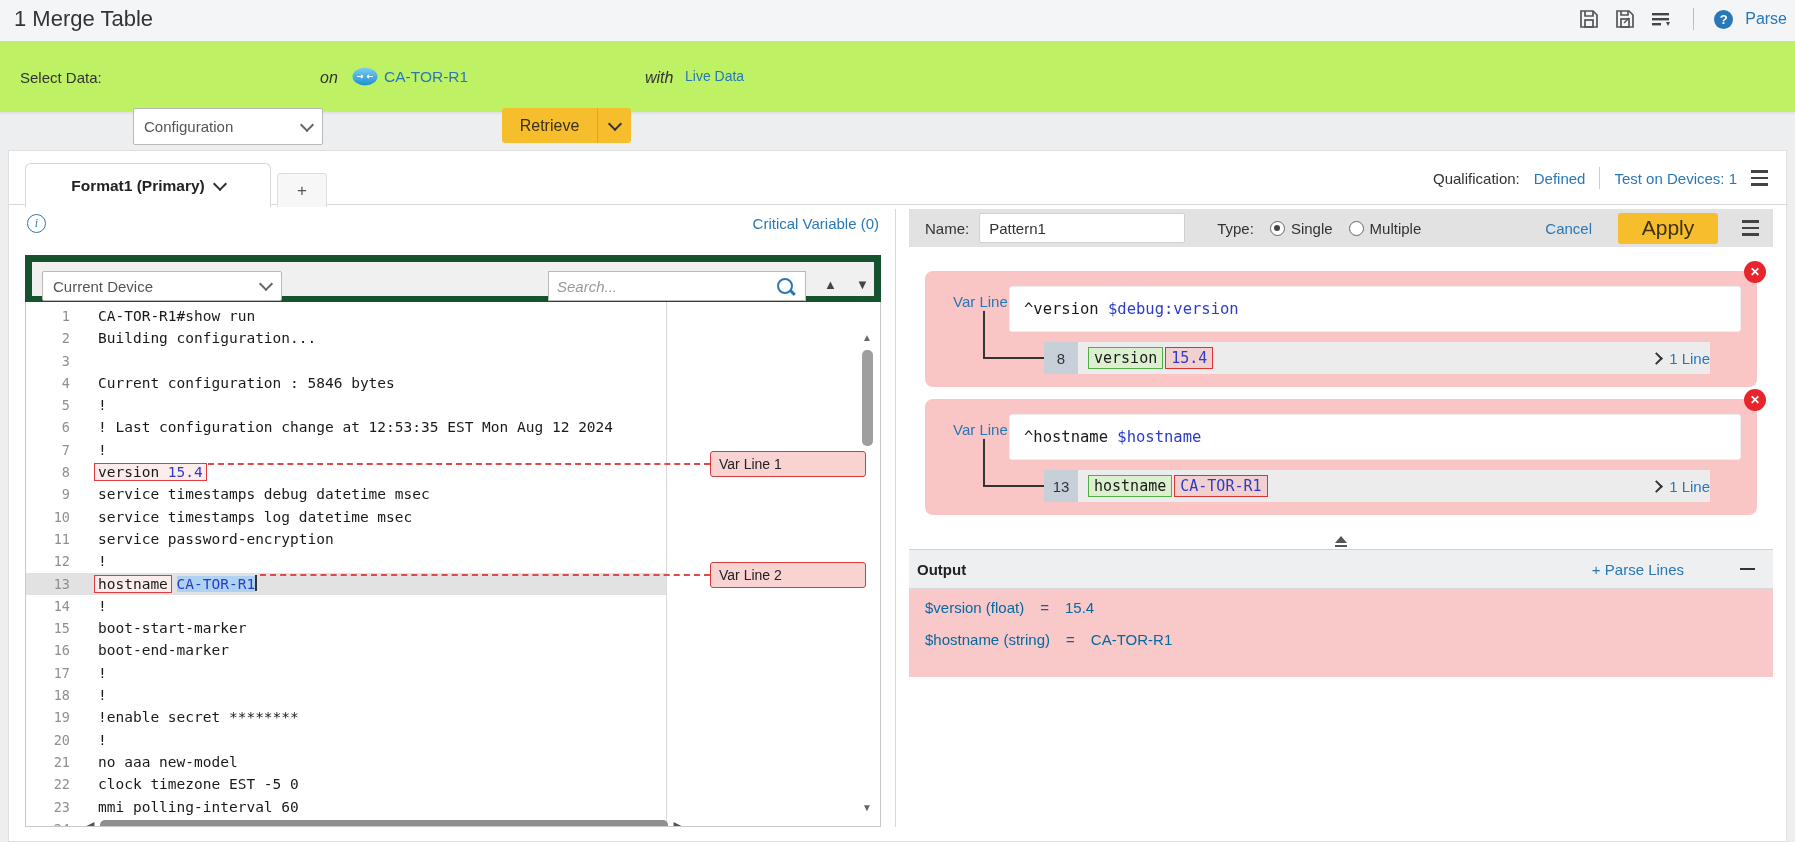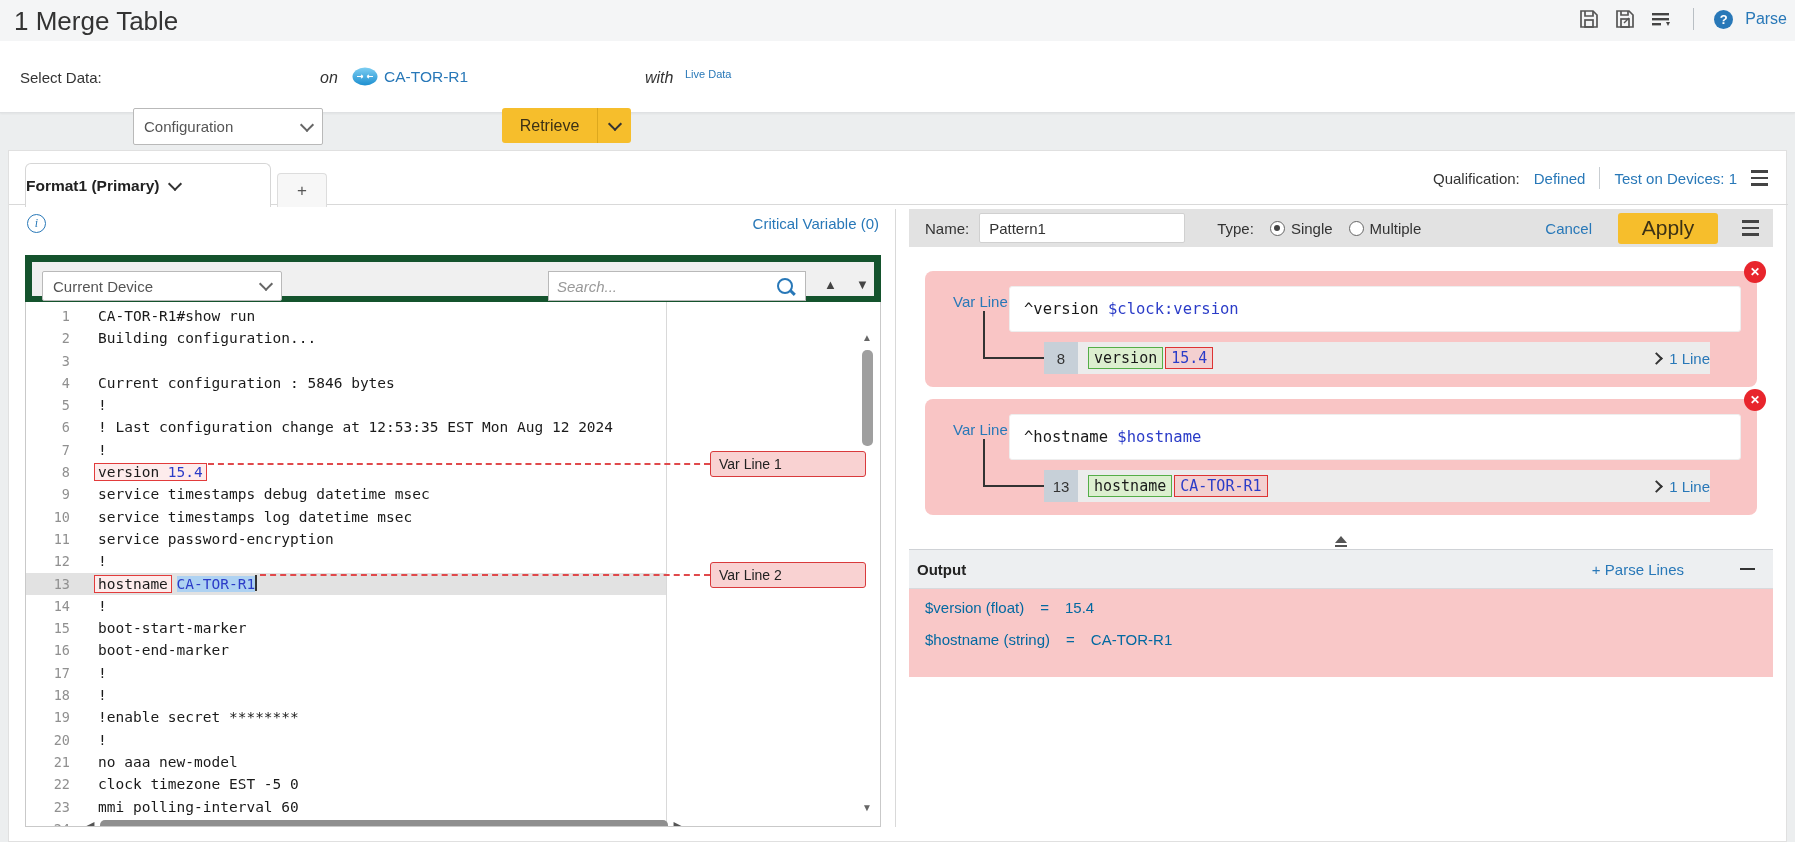--- a/index.html
+++ b/index.html
@@ -2,43 +2,43 @@
 <html><head>
 <meta charset="utf-8">
 <style>
   html,body{margin:0;padding:0;background:#eceeef;font-family:"Liberation Sans",sans-serif;}
   .page{position:relative;width:1795px;height:842px;background:#eceeef;overflow:hidden;}
   a{text-decoration:none;cursor:pointer;}
   .blue-link{color:#2878b8;}
   .italic{font-style:italic;color:#333;}
   
   .titlebar{position:absolute;left:0;top:0;width:1795px;height:41px;background:#f4f5f6;}
-  .title{position:absolute;left:14px;top:6px;font-size:26px;color:#333;}
+  .title{position:absolute;left:14px;top:6px;font-size:22px;color:#333;}
   .tb-right{position:absolute;right:8px;top:7px;display:flex;align-items:center;gap:12px;}
   .tb-icon{display:inline-flex;width:24px;height:24px;cursor:pointer;}
   .tb-sep{width:1px;height:22px;background:#b9bfc4;margin:0 8px;}
   .help-badge{display:inline-flex;align-items:center;justify-content:center;width:19px;height:19px;border-radius:50%;background:#2878b8;color:#fff;font-size:13px;font-weight:bold;cursor:pointer;}
   .help-link{color:#2878b8;font-size:16px;}
   
-  .databar{position:absolute;left:0;top:41px;width:1795px;height:71px;background:#ffffff;border-bottom:1px solid #dfe1e3;box-shadow:0 1px 2px rgba(0,0,0,.05);}
+  .databar{position:absolute;left:0;top:41px;width:1795px;height:71px;background:#bef264;border-bottom:1px solid #dfe1e3;box-shadow:0 1px 2px rgba(0,0,0,.05);}
   .databar .lbl{position:absolute;left:20px;top:28px;font-size:15px;color:#333;}
   .dd{position:absolute;display:flex;align-items:center;justify-content:space-between;background:#fff;border:1px solid #b9b9b9;border-radius:2px;font-size:15px;color:#555;padding:0 10px;cursor:pointer;}
   .chev{display:inline-block;width:8px;height:8px;border-right:2px solid #666;border-bottom:2px solid #666;transform:rotate(45deg);margin-top:-4px;}
   .chev.dark{border-color:#333;}
   .db-on{position:absolute;left:320px;top:28px;}
   .router{position:absolute;left:352px;top:26px;width:26px;height:19px;}
   .dev-link{position:absolute;left:384px;top:27px;font-size:15.5px;}
   .retrieve{position:absolute;left:502px;top:67px;width:95px;height:35px;background:#f6be2c;border-radius:3px 0 0 3px;display:flex;align-items:center;justify-content:center;font-size:16px;color:#3c3115;cursor:pointer;}
   .retrieve-chev{position:absolute;left:597px;top:67px;width:33px;height:35px;background:#f6be2c;border-left:1px solid #dca81e;border-radius:0 3px 3px 0;display:flex;align-items:center;justify-content:center;cursor:pointer;}
   .db-with{position:absolute;left:645px;top:28px;}
-  .livedata{position:absolute;left:685px;top:27px;font-size:11px;}
+  .livedata{position:absolute;left:685px;top:27px;font-size:14px;}
   
   .maincard{position:absolute;left:8px;top:150px;width:1779px;height:692px;background:#fff;border:1px solid #e0e0e0;box-sizing:border-box;}
   .tabrow{position:absolute;left:0;top:0;width:1779px;height:54px;border-bottom:1px solid #d9d9d9;box-sizing:border-box;}
-  .tab-active{position:absolute;left:16px;top:12px;width:244px;height:43px;background:#fff;border:1px solid #d6d6d6;border-bottom:none;border-radius:6px 6px 0 0;display:flex;align-items:center;justify-content:flex-start;gap:10px;font-size:15.5px;font-weight:bold;color:#222;cursor:pointer;z-index:2;}
+  .tab-active{position:absolute;left:16px;top:12px;width:244px;height:43px;background:#fff;border:1px solid #d6d6d6;border-bottom:none;border-radius:6px 6px 0 0;display:flex;align-items:center;justify-content:center;gap:10px;font-size:15.5px;font-weight:bold;color:#222;cursor:pointer;z-index:2;}
   .tab-add{position:absolute;left:268px;top:22px;width:48px;height:33px;background:#f7f7f7;border:1px solid #ddd;border-bottom:none;border-radius:4px 4px 0 0;display:flex;align-items:center;justify-content:center;font-size:17px;color:#555;cursor:pointer;}
   .tabrow-right{position:absolute;right:20px;top:0;height:54px;display:flex;align-items:center;gap:14px;font-size:15px;}
   .vsep{width:1px;height:22px;background:#c9ced2;}
   .bars{display:inline-flex;flex-direction:column;gap:4px;cursor:pointer;}
   .bars i{display:block;width:17px;height:2.4px;background:#444;}
   
   .left-panel{position:absolute;left:16px;top:58px;width:856px;height:618px;}
   .info-icon{position:absolute;left:2px;top:5px;width:17px;height:17px;border:1.6px solid #2878b8;border-radius:50%;color:#2878b8;font-size:12px;font-style:italic;font-family:"Liberation Serif",serif;display:flex;align-items:center;justify-content:center;cursor:pointer;}
   .critical{position:absolute;right:2px;top:6px;font-size:15px;}
   .toolbar{position:absolute;left:0;top:46px;width:856px;height:48px;background:#f0f0f0;border:7px solid #14532d;box-sizing:border-box;}
@@ -277,21 +277,21 @@
         <span class="bars ph-bars">
             <i></i>
             <i></i>
             <i></i>
           </span>
       </div>
 
       <div class="var-card card1">
         <span class="xbtn">✕</span>
         <span class="vc-label">Var Line 1</span>
-        <div class="vc-input"><span>^version </span><span class="blue">$clock:version</span></div>
+        <div class="vc-input"><span>^version </span><span class="blue">$debug:version</span></div>
         <div class="conn-v"></div>
         <div class="conn-h"></div>
         <div class="match-row">
           <span class="num-cell">8</span>
           <span class="chip green">version</span>
           <span class="chip red">15.4</span>
           <span class="expand">
             <span class="chev-r"></span>
             <span>1 Line</span>
           </span>

